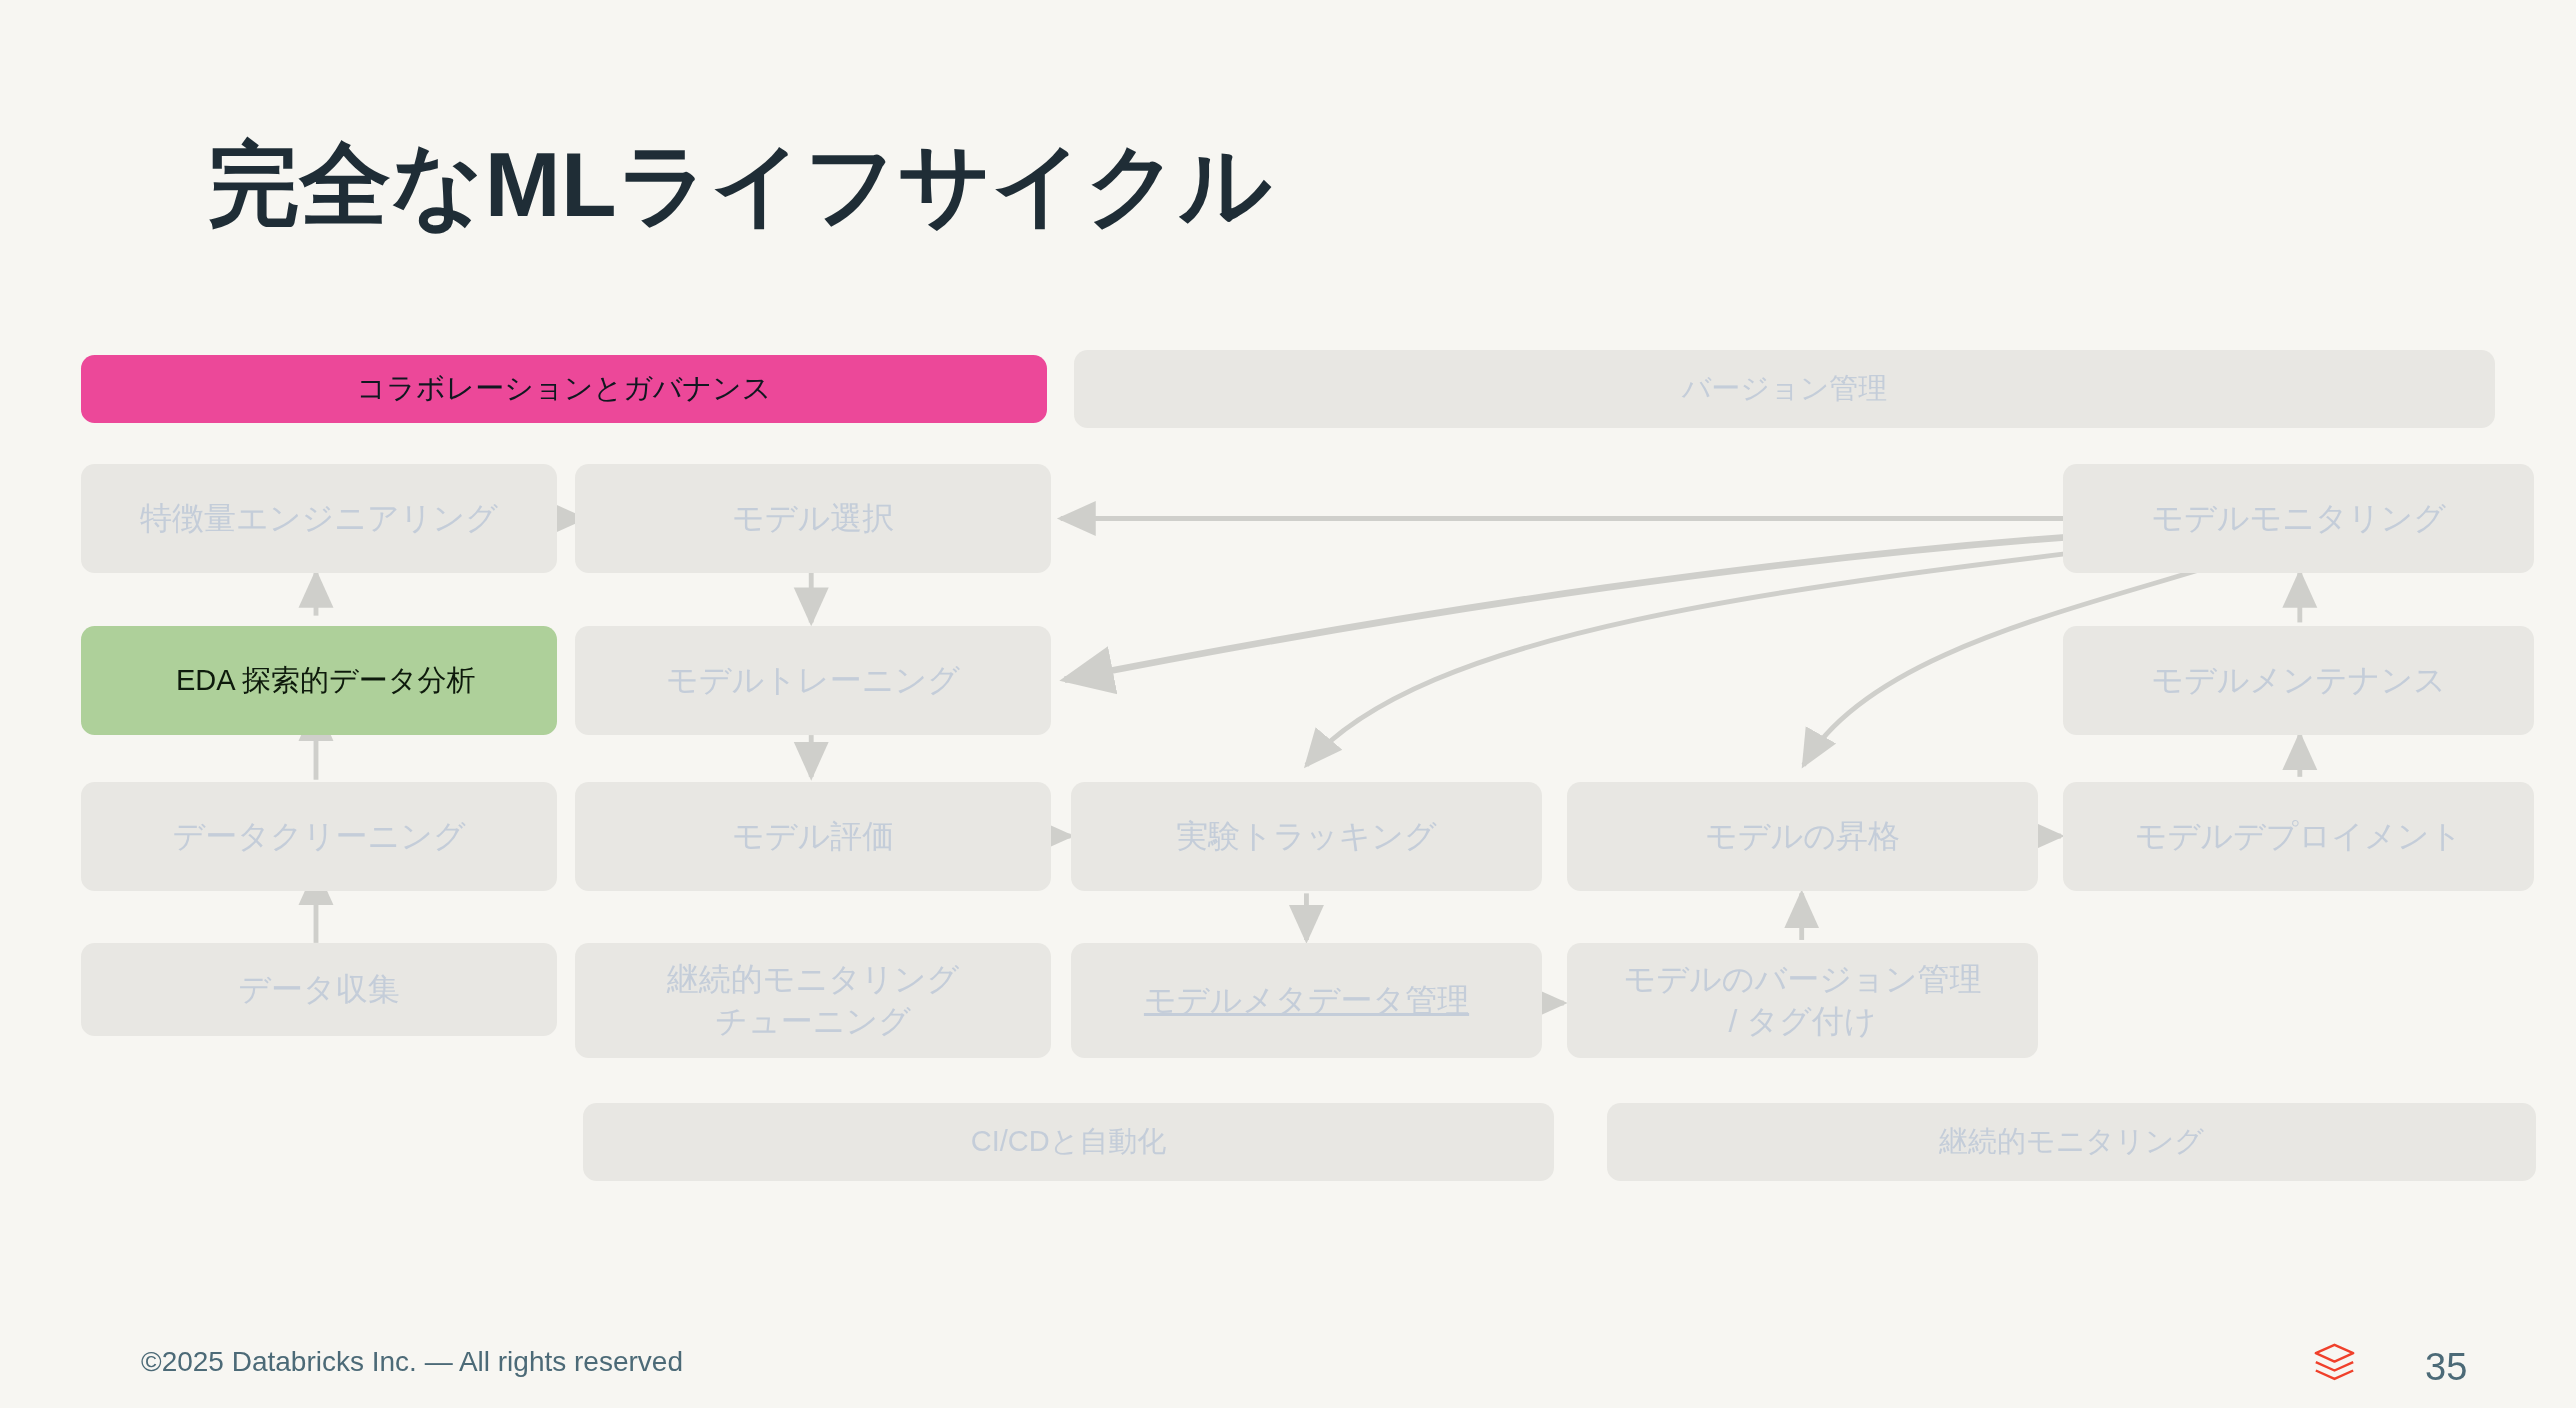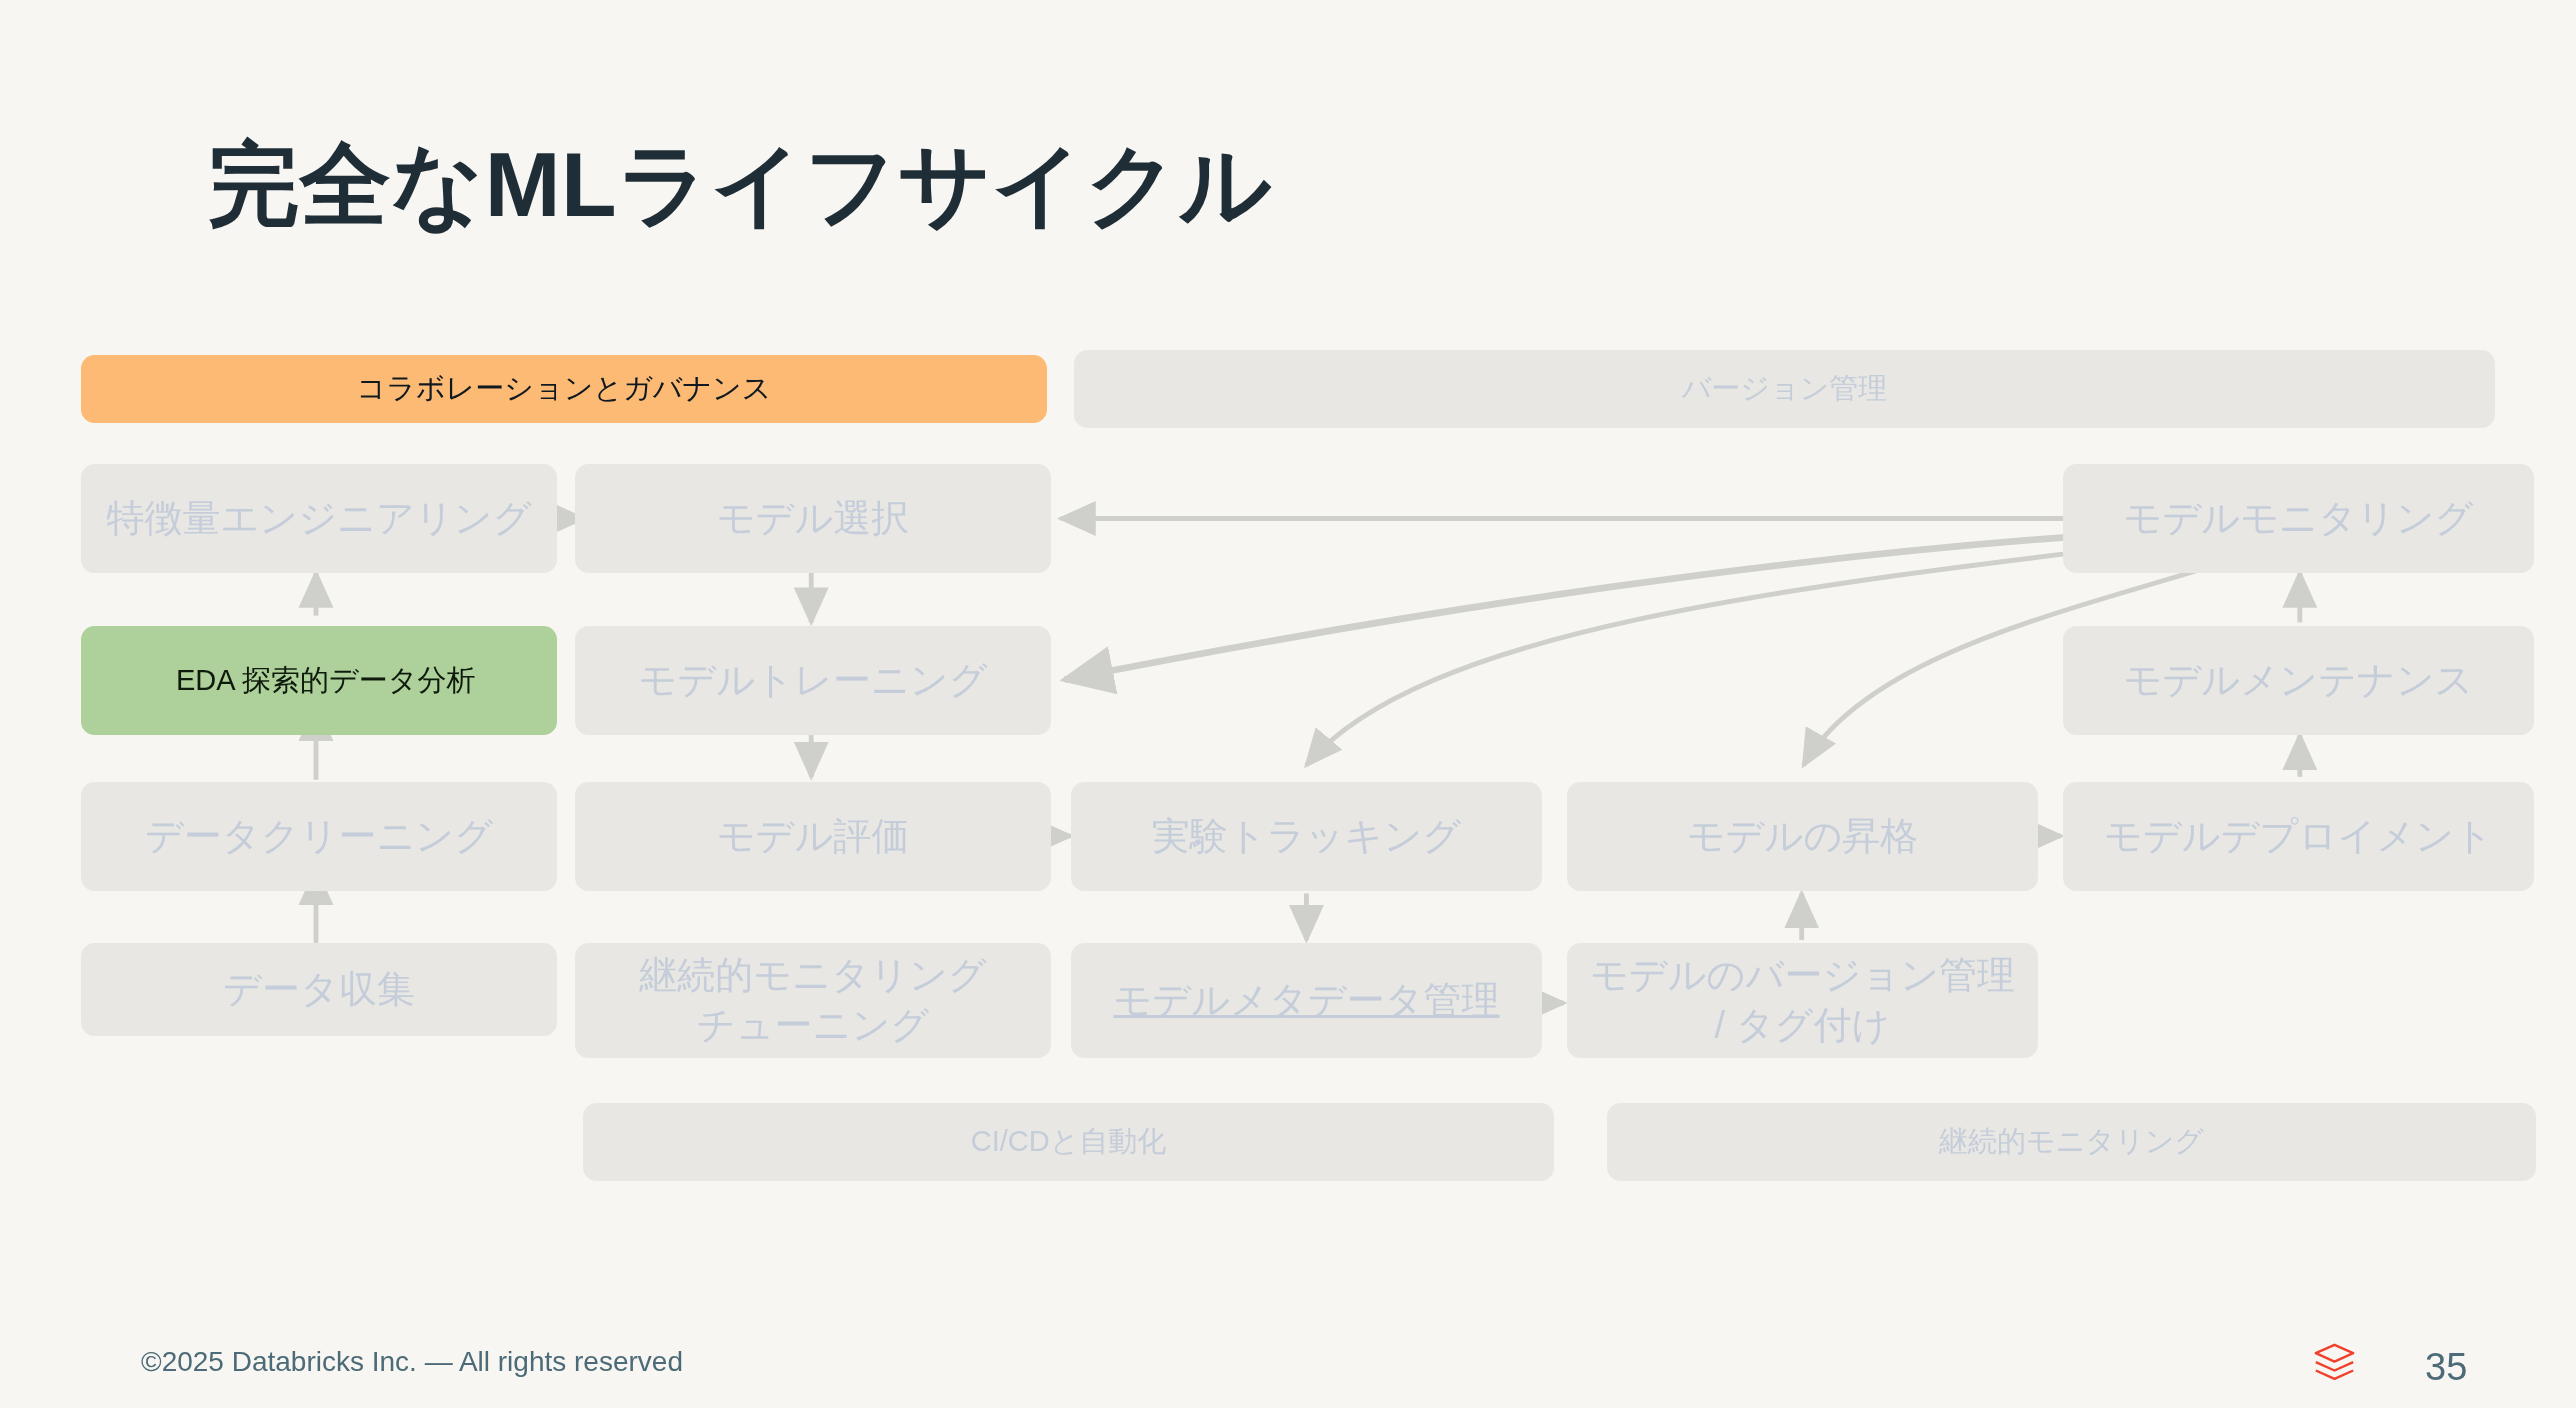--- a/index.html
+++ b/index.html
@@ -21,24 +21,24 @@
   .diagram{position:absolute;left:0;top:0;width:2576px;height:1408px;}
   .arrows{position:absolute;left:0;top:0;width:2576px;height:1408px;pointer-events:none;}
 
   .node{
     position:absolute;box-sizing:border-box;
     border-radius:13.6px;
     display:flex;align-items:center;justify-content:center;
     text-align:center;line-height:1.30;
     padding:3.9px 13.6px;
   }
-  .node.gray{background:#e8e7e3;color:#c4cdd9;font-size:38px;}
+  .node.gray{background:#e8e7e3;color:#c4cdd9;font-size:32px;}
   .node.banner{font-size:29px;}
   .node.banner.gray{background:#e8e7e3;color:#c4cdd9;}
-  .node.blue{background:#fdba74;color:#101820;font-size:29px;}
+  .node.blue{background:#ec4899;color:#101820;font-size:29px;}
   .node.green{background:#aed09a;color:#0e1a0c;font-size:29px;padding-left:27px;}
 
   
   .footer-text{
     position:absolute;left:141px;top:1346px;
     font-size:28px;color:#4c6a77;white-space:nowrap;
   }
   .page-num{
     position:absolute;left:2425px;top:1346px;
     font-size:38px;color:#4c6a77;

